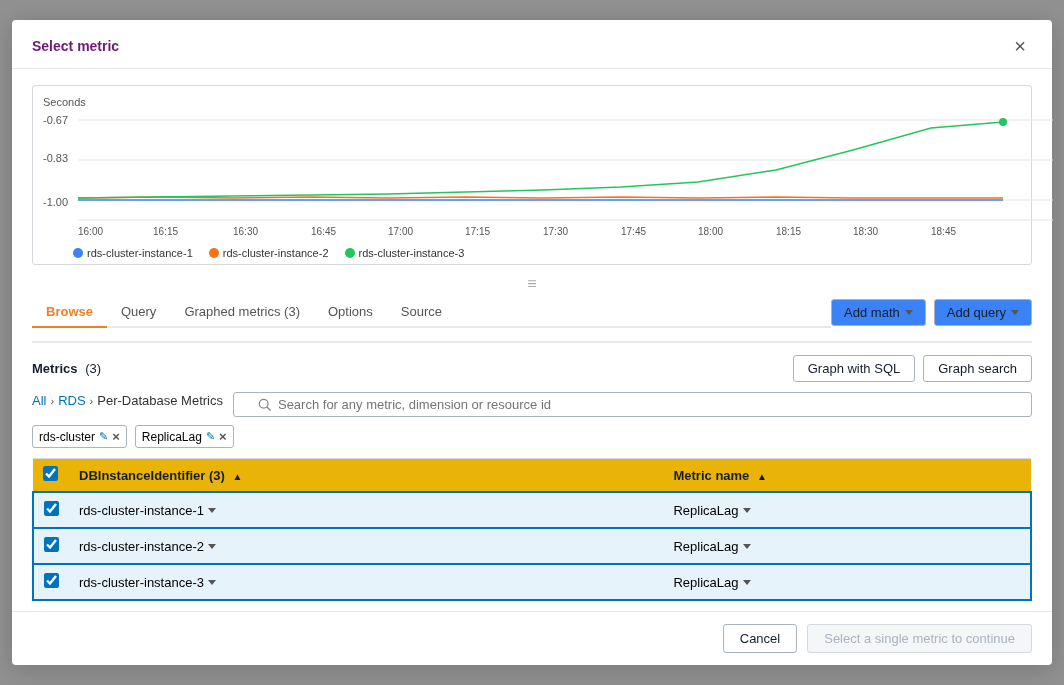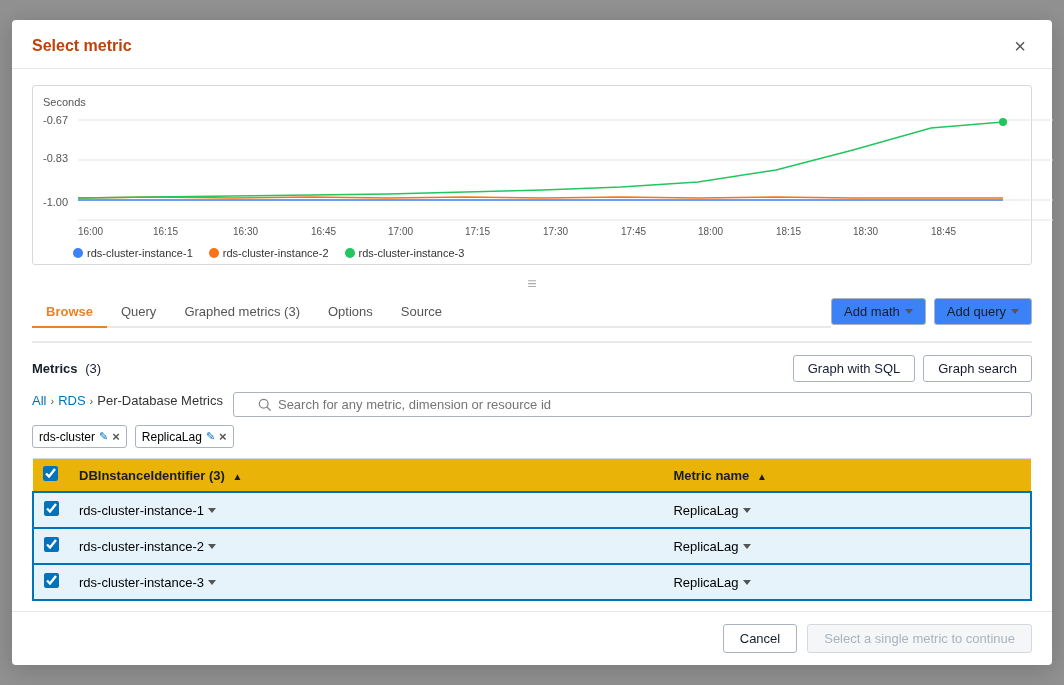--- a/index.html
+++ b/index.html
@@ -34,23 +34,23 @@
 
     .modal-header {
       display: flex;
       align-items: center;
       justify-content: space-between;
       padding: 14px 20px 10px 20px;
       border-bottom: 1px solid #e8e8e8;
     }
 
     .modal-title {
-      font-size: 16px;
+      font-size: 14px;
       font-weight: 700;
-      color: #c2410c;
+      color: #701a75;
     }
 
     .close-btn {
       background: none;
       border: none;
       cursor: pointer;
       font-size: 20px;
       color: #555;
       line-height: 1;
       padding: 2px 6px;
@@ -434,21 +434,21 @@
           </div>
           <div class="legend-item">
             <span class="legend-dot" style="background:#22c55e"></span>
             <span>rds-cluster-instance-3</span>
           </div>
         </div>
       </div>
 
       <div class="divider-handle">≡</div>
 
-      <div style="display:flex; align-items:center; margin-bottom: 15px;">
+      <div style="display:flex; align-items:flex-end; margin-bottom: 15px;">
         <div class="tabs-bar" style="flex:1; margin-bottom:0;">
           <div class="tab-item active">Browse</div>
           <div class="tab-item">Query</div>
           <div class="tab-item">Graphed metrics (3)</div>
           <div class="tab-item">Options</div>
           <div class="tab-item">Source</div>
         </div>
         <div class="tabs-right" style="margin-bottom: 2px;">
           <button class="btn-outline">
             <span>Add math</span>

